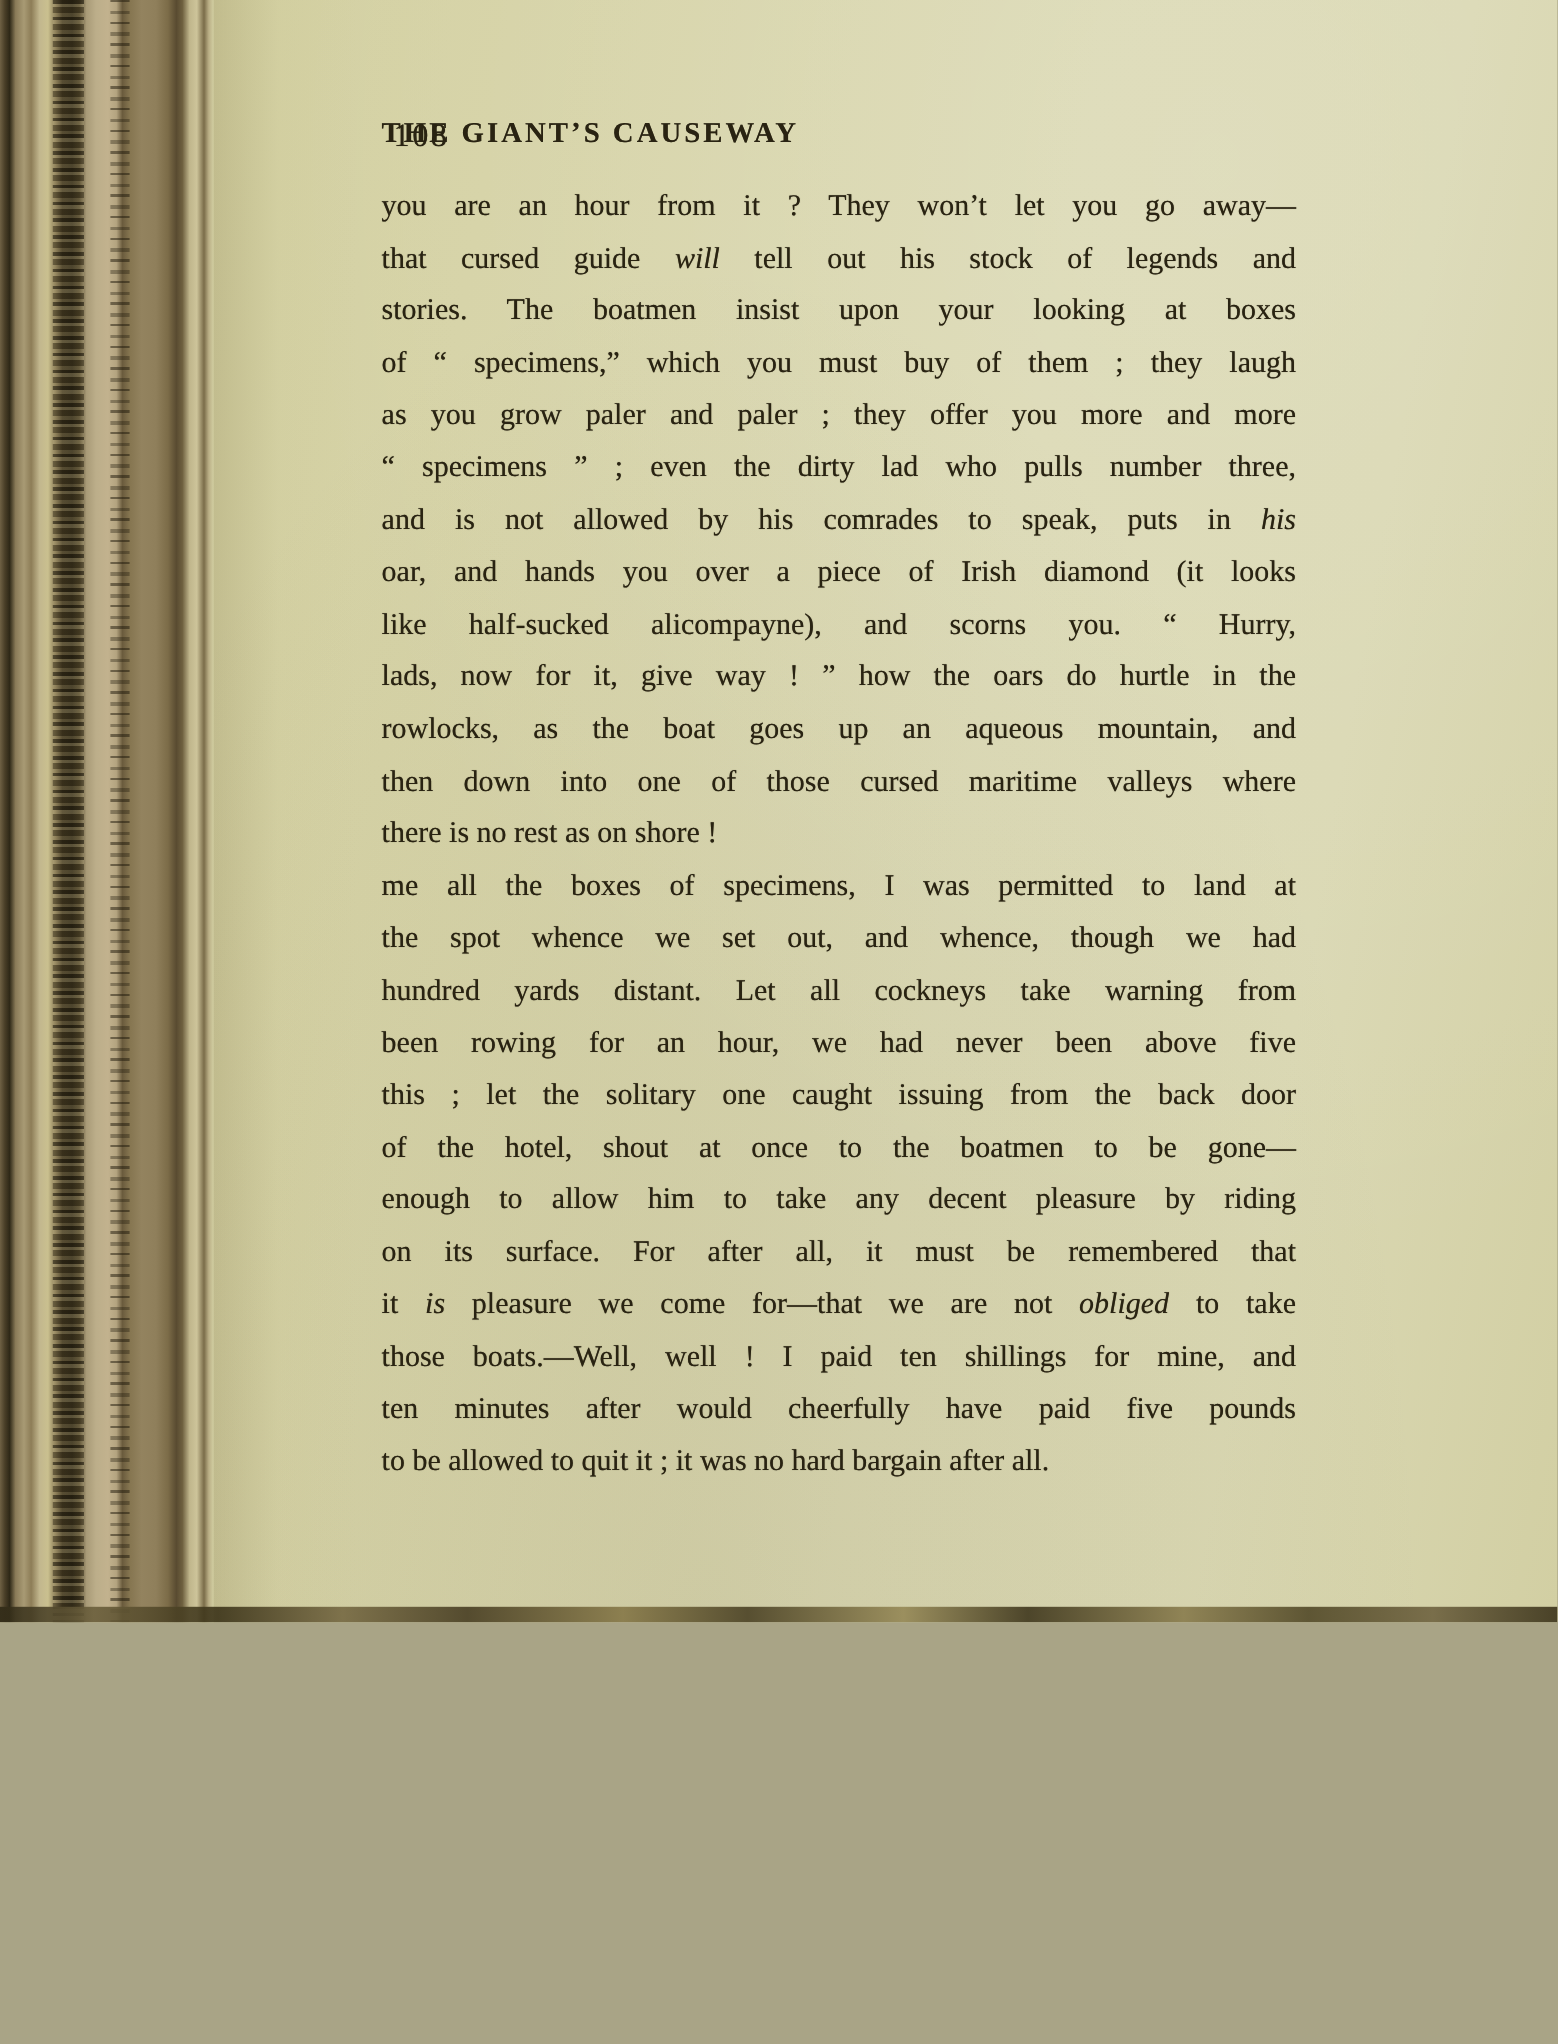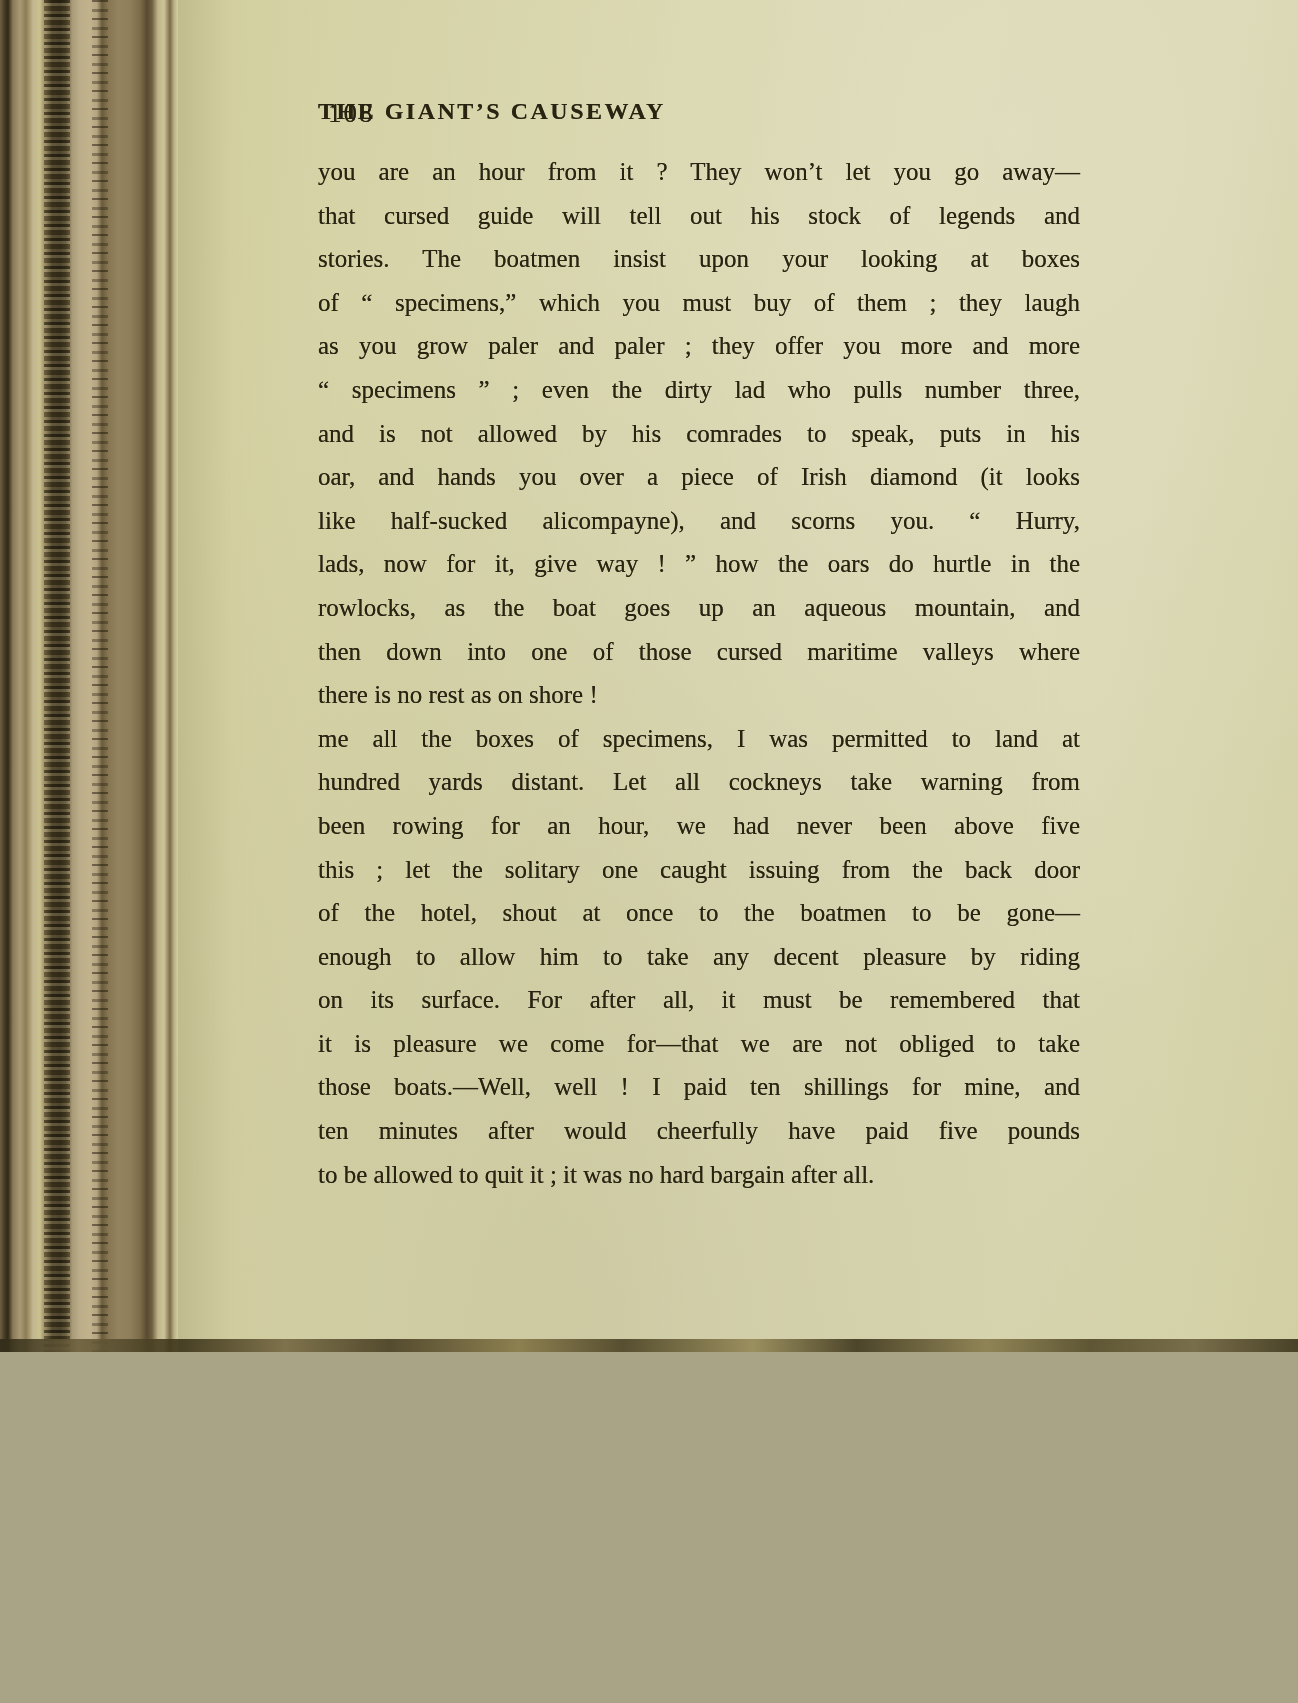--- a/index.html
+++ b/index.html
@@ -61,21 +61,21 @@
     text-shadow:0 0 0.5px rgba(41,35,18,0.6);
   }
   .bodytext{margin-top:14px;}
   .line{
     font-size:25px;line-height:43.6px;
     text-align:justify;text-align-last:justify;
     text-shadow:0 0 0.6px rgba(41,35,18,0.7);
   }
   .line.endpara{text-align-last:left;}
   .line.indent{text-indent:34px;}
-  .it{}
+  .it{font-style:italic;}
 </style>
 </head>
 <body>
 
 <div class="photo">
   <div class="spine"></div>
   <div class="gutter"></div>
 
   <div class="page">
     <div class="pageheader">
@@ -90,20 +90,21 @@
         <div class="line"><span>as you grow paler and paler ; they offer you more and more</span></div>
         <div class="line"><span>“ specimens ” ; even the dirty lad who pulls number three,</span></div>
         <div class="line"><span>and is not allowed by his comrades to speak, puts in </span><span class="it">his</span></div>
         <div class="line"><span>oar, and hands you over a piece of Irish diamond (it looks</span></div>
         <div class="line"><span>like half-sucked alicompayne), and scorns you.  “ Hurry,</span></div>
         <div class="line"><span>lads, now for it, give way ! ”  how the oars do hurtle in the</span></div>
         <div class="line"><span>rowlocks, as the boat goes up an aqueous mountain, and</span></div>
         <div class="line"><span>then down into one of those cursed maritime valleys where</span></div>
         <div class="line endpara"><span>there is no rest as on shore !</span></div>
         <div class="line"><span>me all the boxes of specimens, I was permitted to land at</span></div>
+        <div class="line"><span>the spot whence we set out, and whence, though we had</span></div>
         <div class="line"><span>hundred yards distant.  Let all cockneys take warning from</span></div>
         <div class="line"><span>been rowing for an hour, we had never been above five</span></div>
         <div class="line"><span>this ; let the solitary one caught issuing from the back door</span></div>
         <div class="line"><span>of the hotel, shout at once to the boatmen to be gone—</span></div>
         <div class="line"><span>enough to allow him to take any decent pleasure by riding</span></div>
         <div class="line"><span>on its surface.  For after all, it must be remembered that</span></div>
         <div class="line"><span>it </span><span class="it">is</span><span> pleasure we come for—that we are not </span><span class="it">obliged</span><span> to take</span></div>
         <div class="line"><span>those boats.—Well, well !  I paid ten shillings for mine, and</span></div>
         <div class="line"><span>ten minutes after would cheerfully have paid five pounds</span></div>
         <div class="line endpara"><span>to be allowed to quit it ; it was no hard bargain after all.</span></div>

